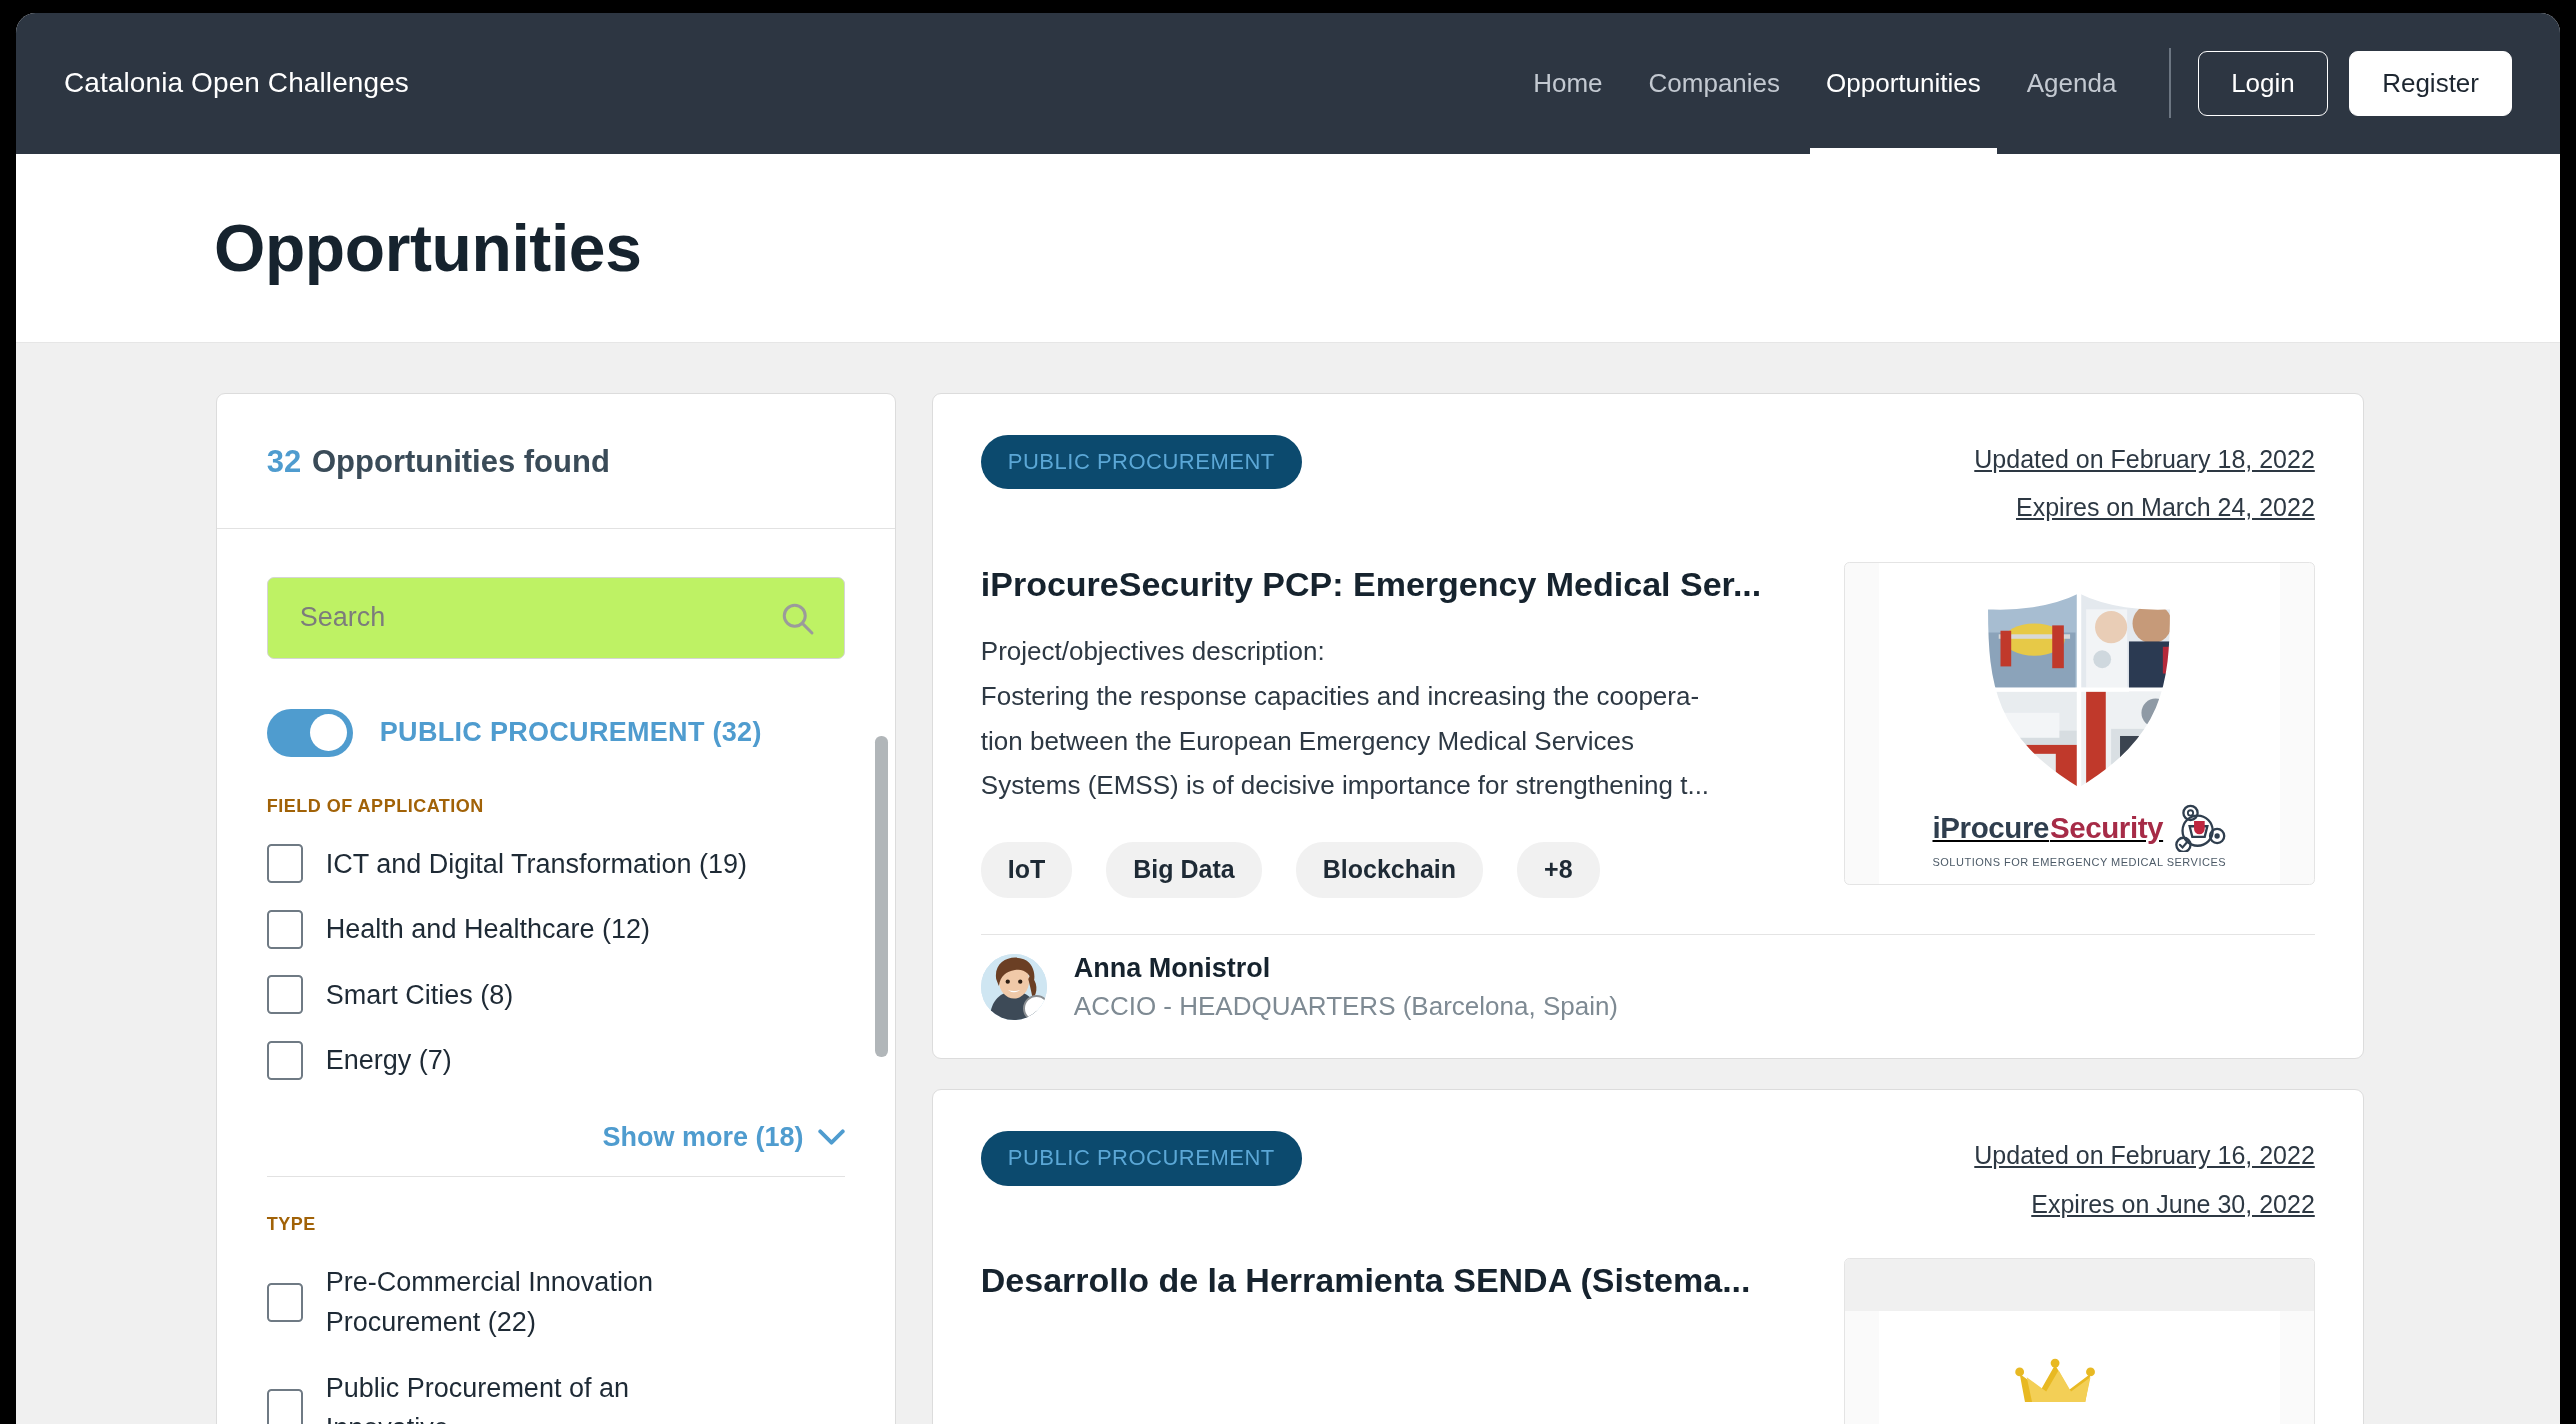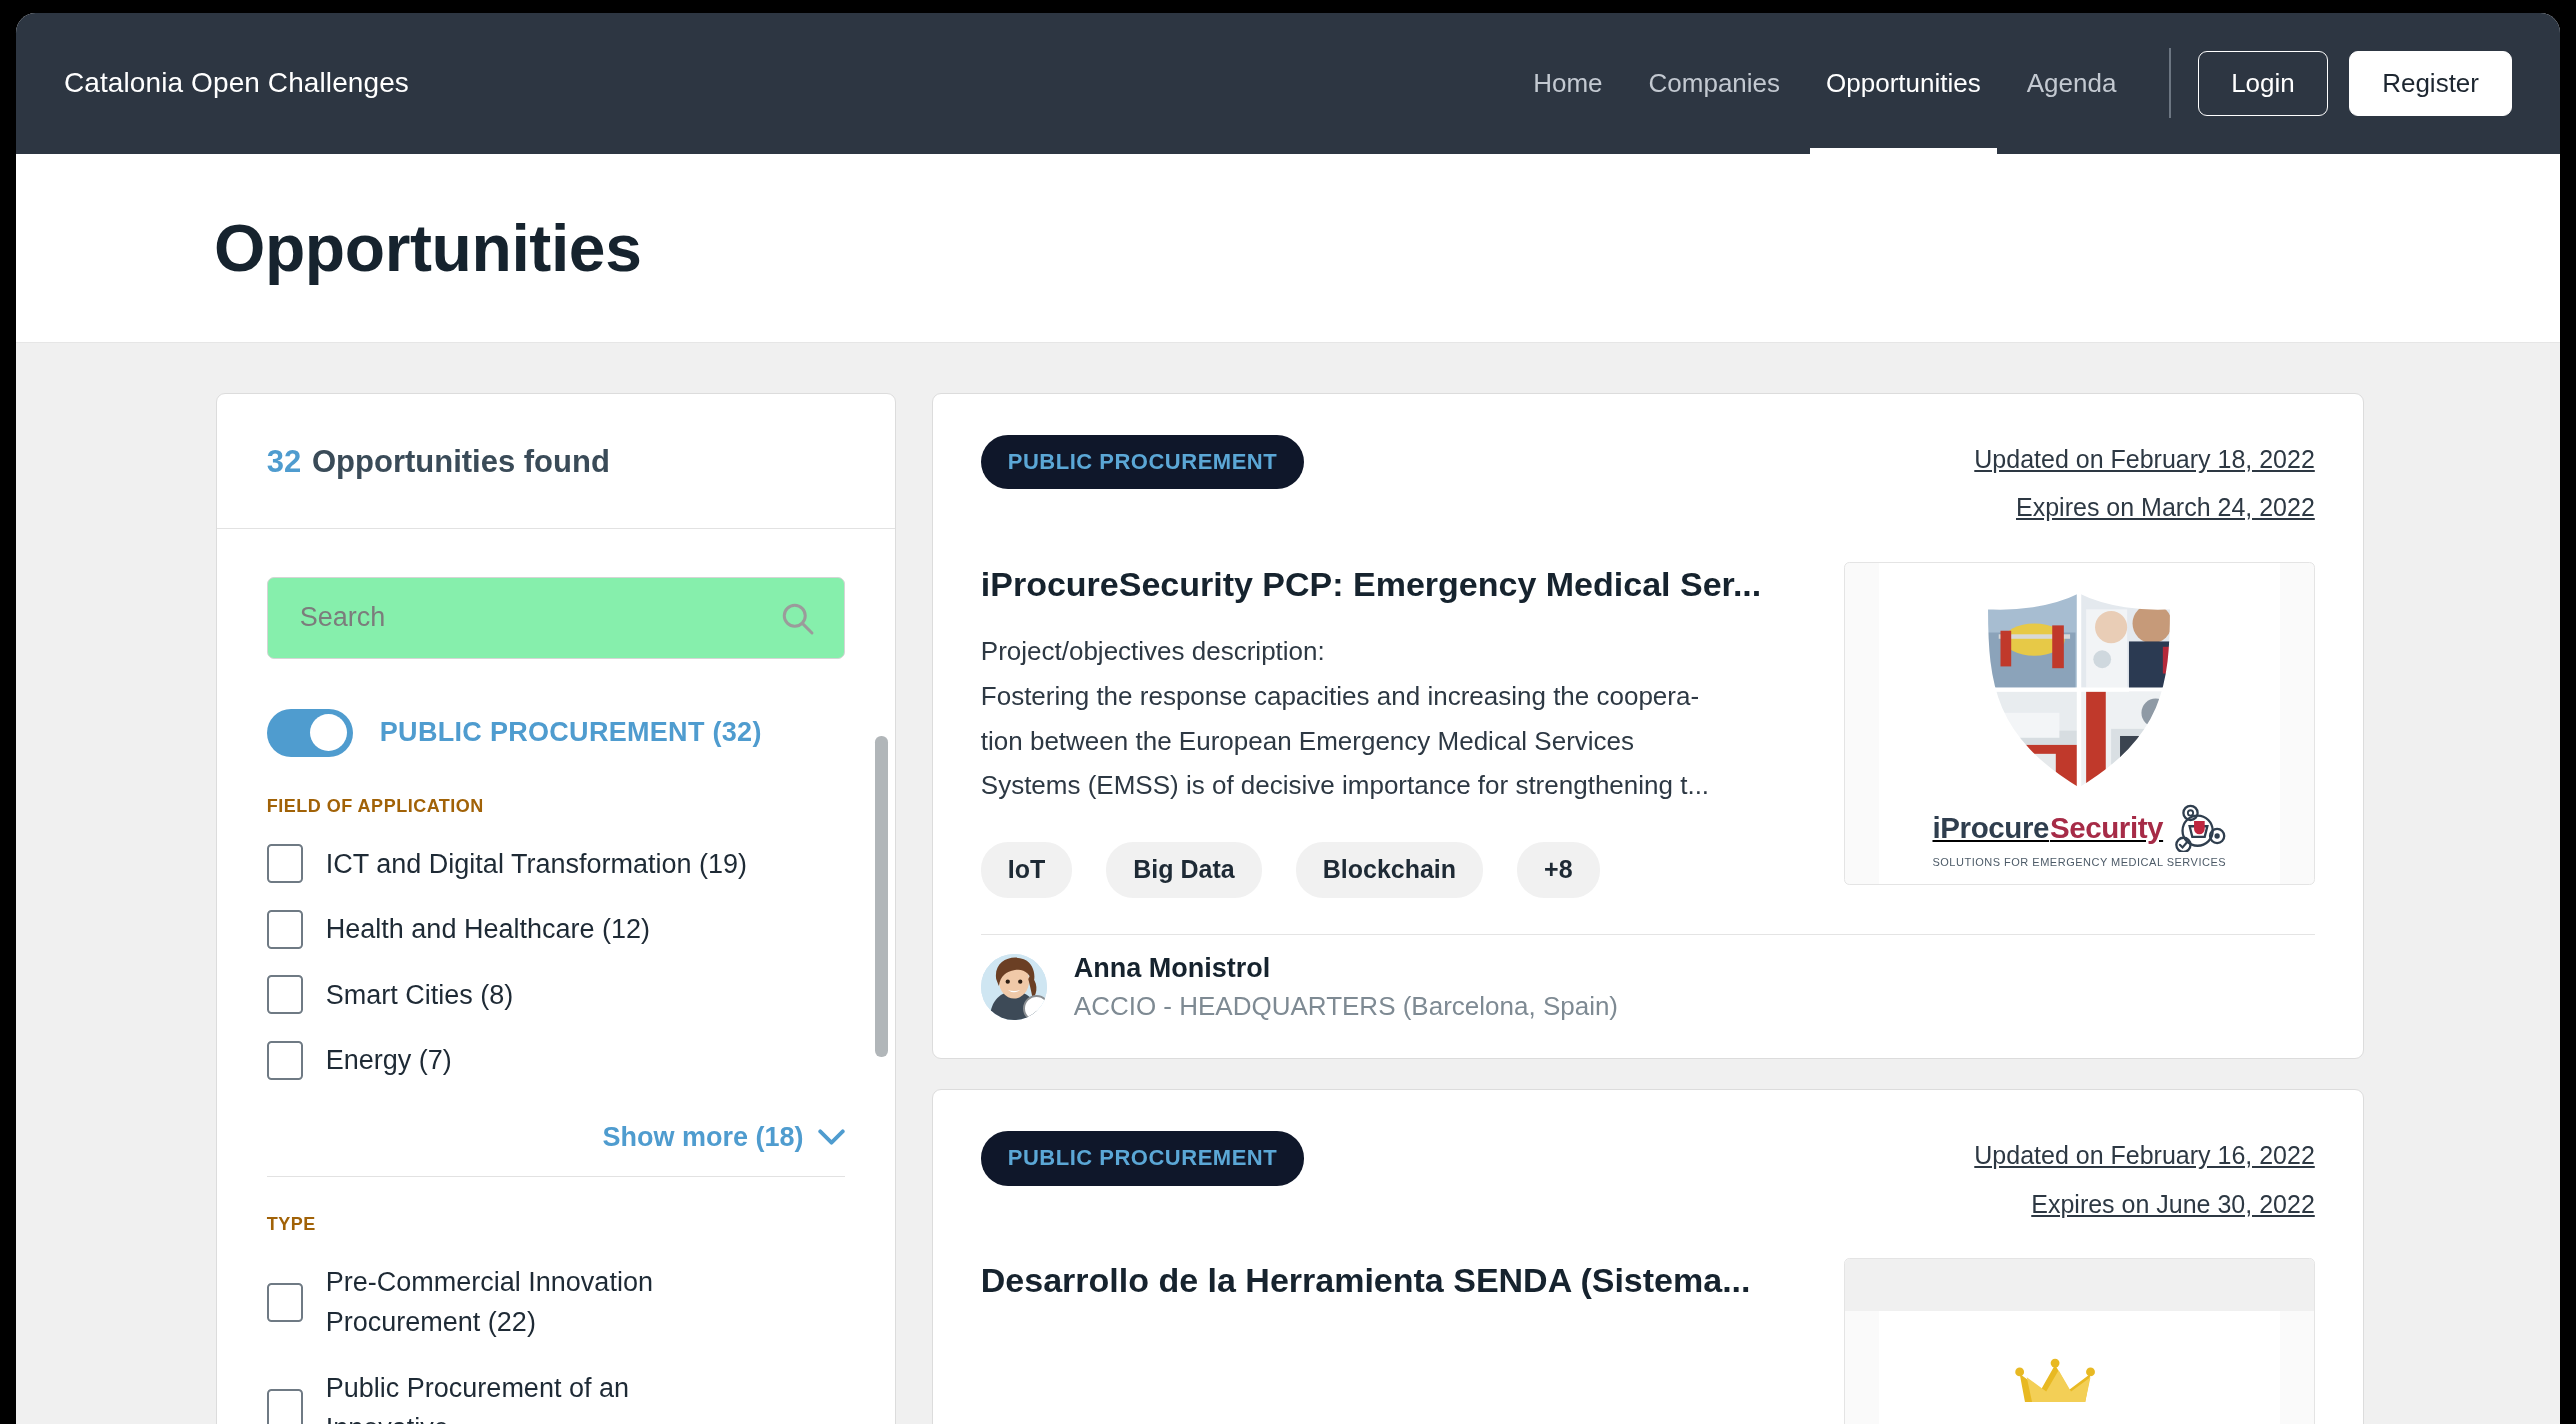--- a/index.html
+++ b/index.html
@@ -159,21 +159,21 @@
   }
   #search-input {
     width: 100%;
     height: 82px;
     border: 0.9px solid #d5d5d5;
     border-radius: 7.1px;
     font-size: 27px;
     color: #7a7a7a;
     padding: 0 71px 0 32px;
     font-family: "Liberation Sans", sans-serif;
-    background: #86efac;
+    background: #bef264;
     outline: none;
   }
   #search-input::placeholder { color: #7c7c7c; }
   #search-icon {
     position: absolute;
     right: 30px;
     top: 50%;
     transform: translateY(-50%);
     width: 36px; height: 36px;
     pointer-events: none;
@@ -272,24 +272,24 @@
     border: 0.9px solid #dcdcdc;
     border-radius: 9px;
     padding: 41px 48px 36px 48px;
   }
   .card-top {
     display: flex;
     justify-content: space-between;
     align-items: flex-start;
   }
   .badge {
-    background: #0f172a;
+    background: #0c4a6e;
     color: #5ba7d6;
     font-size: 22px;
-    font-weight: 700;
+    font-weight: 400;
     letter-spacing: 0.5px;
     padding: 14.3px 27px;
     border-radius: 27px;
     white-space: nowrap;
   }
   .dates {
     text-align: right;
     color: #2d3843;
     font-size: 25px;
     line-height: 1.95;

